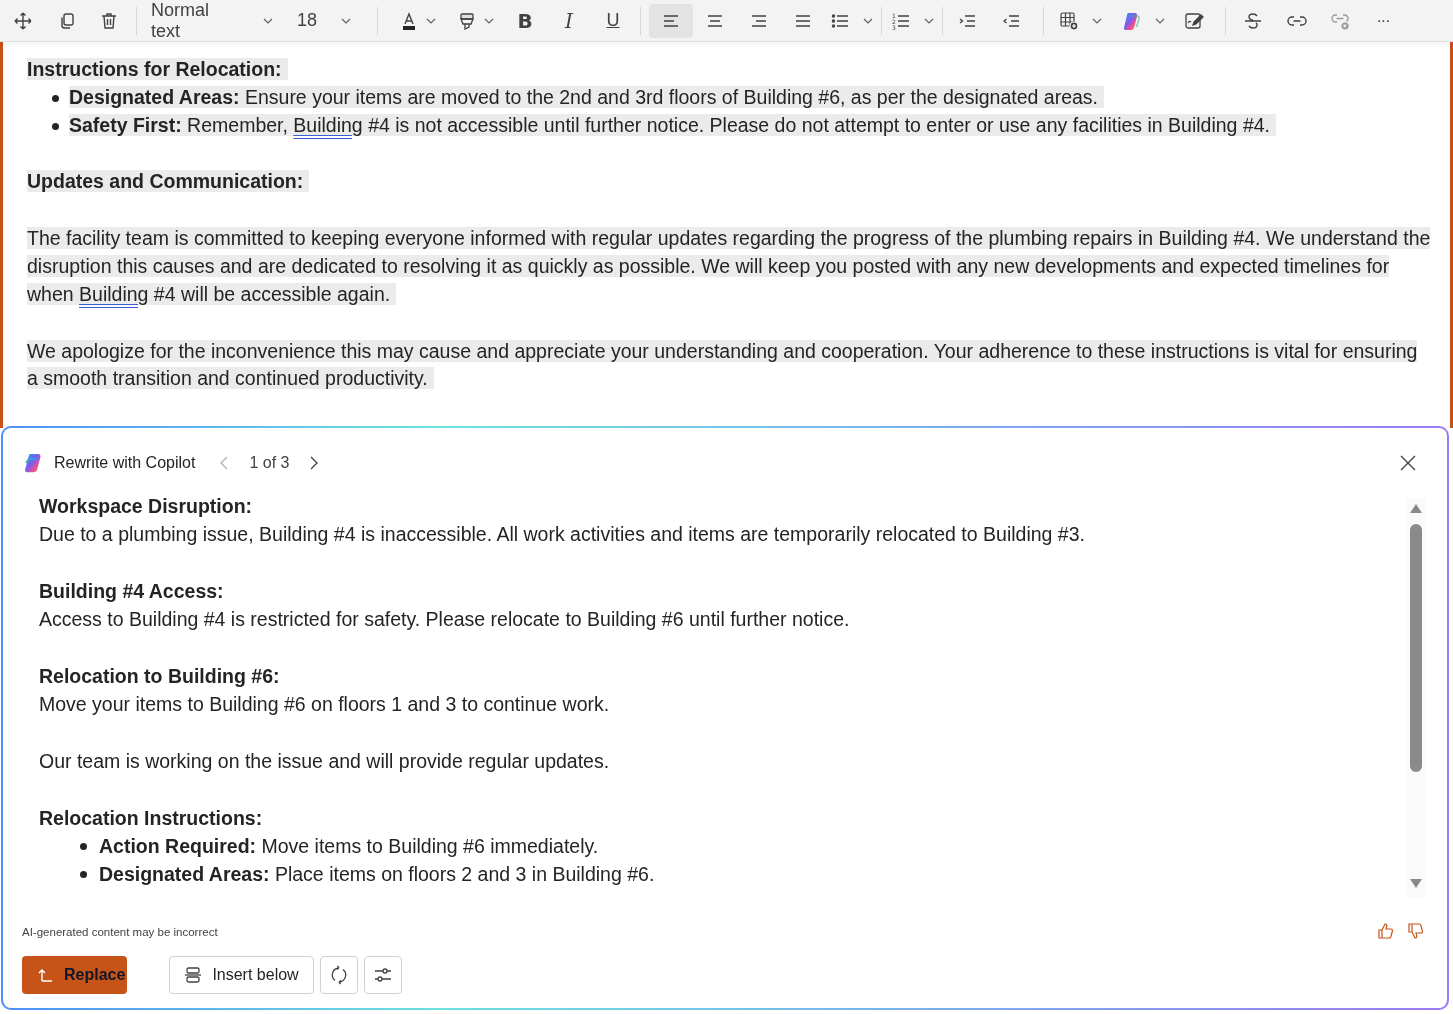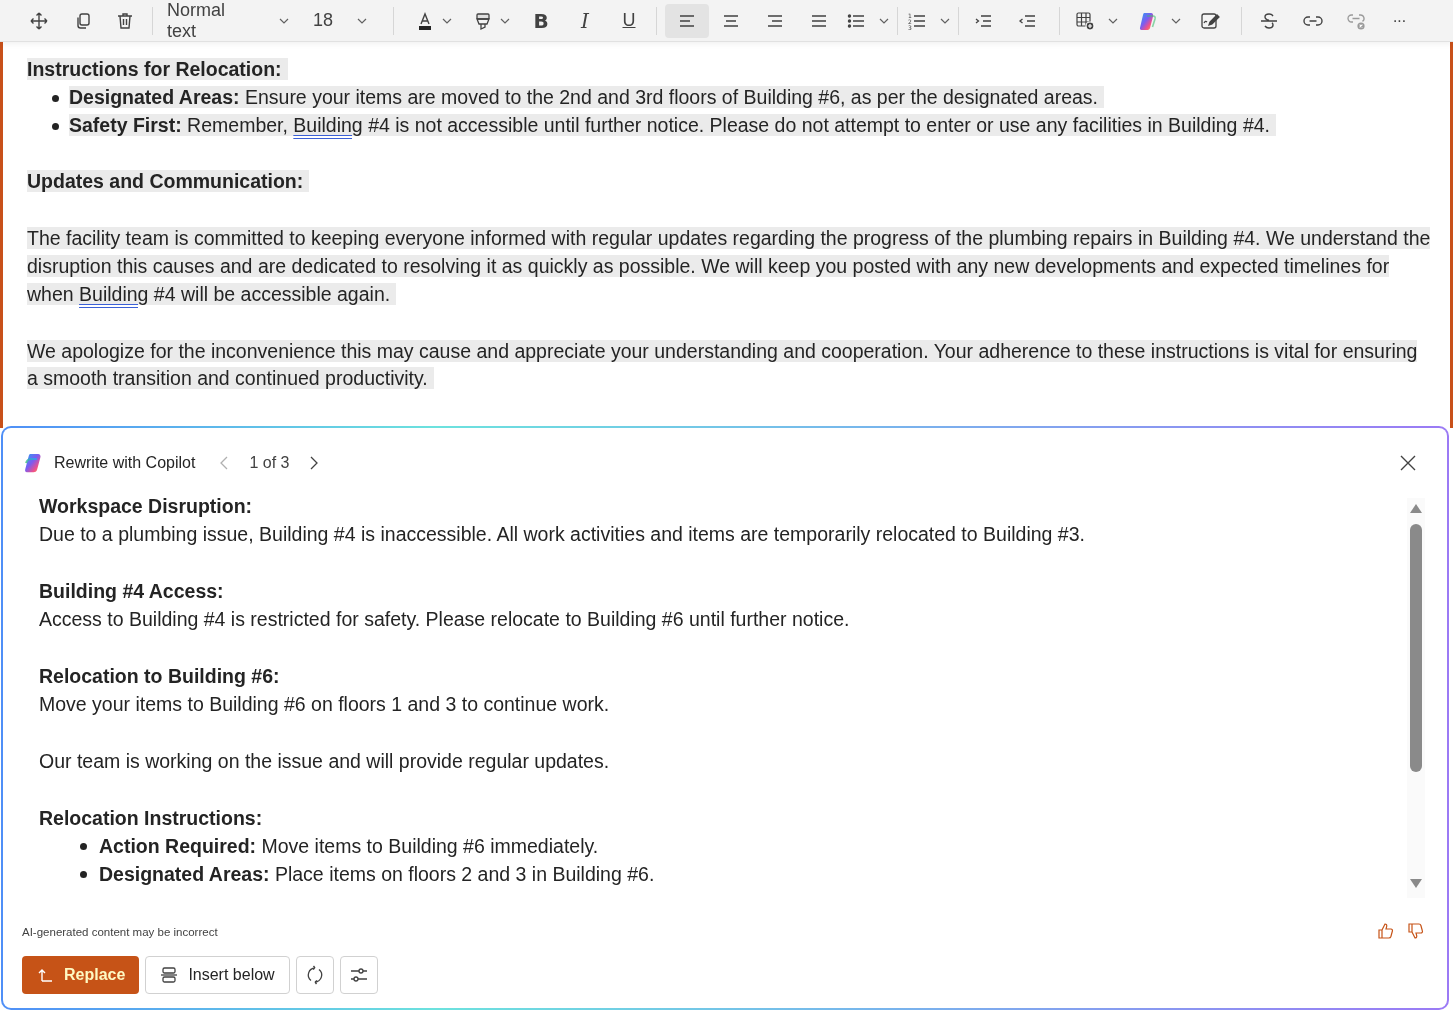--- a/index.html
+++ b/index.html
@@ -3,21 +3,21 @@
 <meta charset="utf-8">
 <style>
   * { box-sizing: border-box; margin: 0; padding: 0; }
   html, body { width: 1453px; height: 1014px; overflow: hidden; background: #ffffff; }
   body { font-family: "Liberation Sans", "DejaVu Sans", sans-serif; color: #242424; position: relative; }
 
   
   .toolbar {
     position: absolute; left: 0; top: 0; width: 1453px; height: 42px;
     background: #f3f3f3; border-bottom: 1px solid #e1e1e1;
-    display: flex; align-items: center; padding-left: 24px;
+    display: flex; align-items: center; padding-left: 8px;
     box-shadow: 0 2px 6px rgba(0,0,0,0.06);
     z-index: 5;
   }
   .tb-btn { height: 34px; min-width: 30px; display: flex; align-items: center; justify-content: center; color: #424242; cursor: pointer; border-radius: 4px; }
   .tb-btn svg { width: 20px; height: 20px; }
   .tb-btn.selected { background: #e3e3e3; }
   .tb-sep { width: 1px; height: 28px; background: #d6d6d6; margin: 0 8px; }
   .tb-chev { width: 14px; height: 34px; display: flex; align-items: center; justify-content: center; color: #616161; }
   .tb-chev svg { width: 10px; height: 10px; }
   .tb-select { display: flex; align-items: center; height: 34px; font-size: 18px; color: #424242; cursor: pointer; }
@@ -80,27 +80,27 @@
   .cp-scroll .thumb { position: absolute; left: 3px; top: 26px; width: 12px; height: 248px; background: #8a8a8a; border-radius: 6px; cursor: pointer; }
   .cp-scroll .arrow-down { position: absolute; left: 3px; bottom: 10px; width: 0; height: 0; border-left: 6px solid transparent; border-right: 6px solid transparent; border-top: 9px solid #8a8a8a; cursor: pointer; }
 
   .cp-disclaimer { position: absolute; left: 19px; top: 498px; font-size: 11.5px; color: #424242; }
   .cp-feedback { position: absolute; right: 22px; top: 494px; display: flex; gap: 12px; }
   .cp-feedback span { width: 18px; height: 18px; display: flex; cursor: pointer; }
   .cp-feedback svg { width: 18px; height: 18px; }
 
   .cp-actions { position: absolute; left: 19px; top: 528px; display: flex; gap: 6px; }
   .btn-replace {
-    height: 38px; padding: 0 14px 0 16px; background: #c65317; color: #fef9c3; border-radius: 4px;
+    height: 38px; padding: 0 2px 0 16px; background: #c65317; color: #0f172a; border-radius: 4px;
     display: flex; align-items: center; font-size: 16px; font-weight: bold; cursor: pointer; text-align: right;
   }
   .btn-replace svg { width: 16px; height: 16px; margin-right: 10px; }
   .btn-outline {
     height: 38px; padding: 0 14px; background: #fff; border: 1px solid #d1d1d1; border-radius: 4px;
-    display: flex; align-items: center; font-size: 16px; color: #242424; cursor: pointer;
+    display: flex; align-items: center; font-size: 16px; color: #242424; cursor: pointer; margin-left: 36px;
   }
   .btn-outline svg { width: 18px; height: 18px; margin-right: 10px; }
   .btn-icon { width: 38px; height: 38px; border: 1px solid #d1d1d1; border-radius: 4px; display: flex; align-items: center; justify-content: center; cursor: pointer; }
   .btn-icon svg { width: 20px; height: 20px; }
 </style>
 </head>
 <body>
 
 <div class="toolbar">
   <div class="tb-btn">

